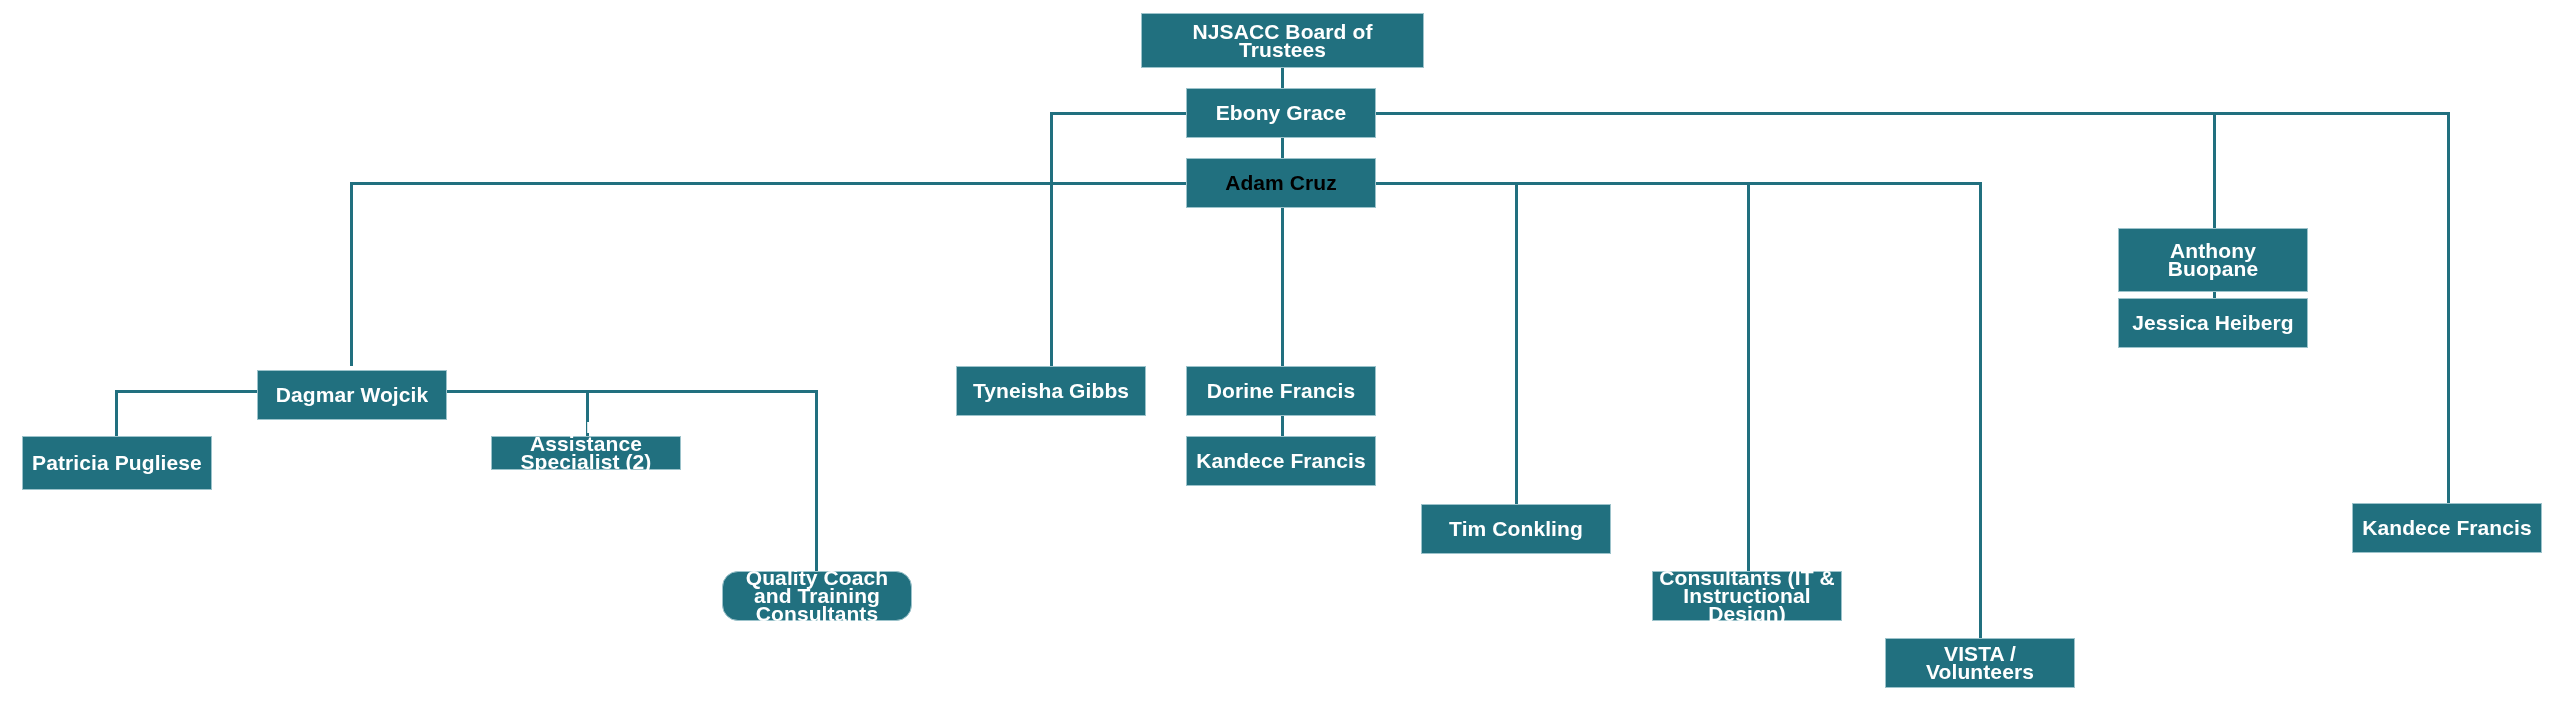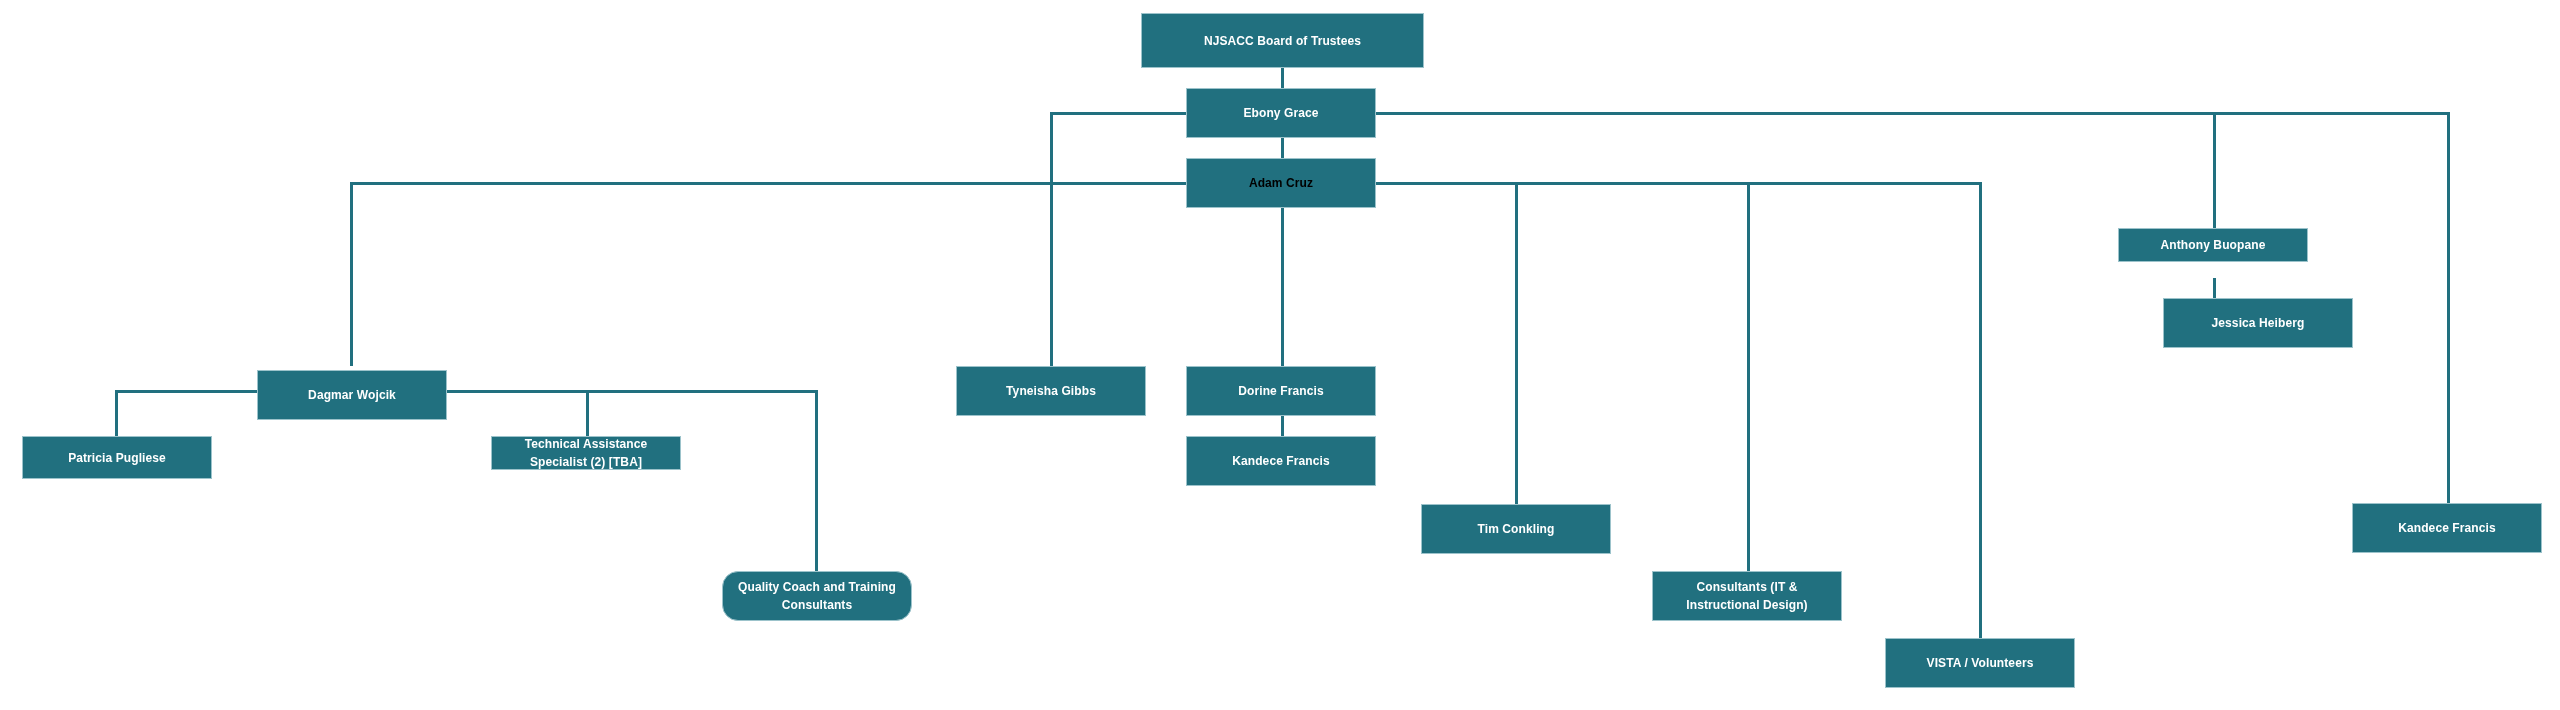--- a/index.html
+++ b/index.html
@@ -22,21 +22,21 @@
     position: absolute;
     box-sizing: border-box;
     background: #21707f;
     border: 1px solid #9cc3cb;
     color: #ffffff;
     display: flex;
     align-items: center;
     justify-content: center;
     text-align: center;
     font-weight: bold;
-    font-size: 12px;
+    font-size: 21px;
     line-height: 18px;
     letter-spacing: 0.1px;
     padding: 2px 6px;
     z-index: 3;
     cursor: pointer;
     user-select: none;
   }
   .node-label {
     display: block;
     width: 100%;
@@ -78,33 +78,33 @@
     <div class="conn conn-v" style="left: 815px; top: 390px; height: 181px; background: rgb(33, 112, 127);"></div>
     <div class="node" style="left: 1141px; top: 13px; width: 283px; height: 55px; background: rgb(33, 112, 127); border-color: rgb(156, 195, 203); color: rgb(255, 255, 255);">
       <span class="node-label">NJSACC Board of Trustees</span>
     </div>
     <div class="node" style="left: 1186px; top: 88px; width: 190px; height: 50px; background: rgb(33, 112, 127); border-color: rgb(156, 195, 203); color: rgb(255, 255, 255);">
       <span class="node-label">Ebony Grace</span>
     </div>
     <div class="node" style="left: 1186px; top: 158px; width: 190px; height: 50px; background: rgb(33, 112, 127); border-color: rgb(156, 195, 203); color: #000000;">
       <span class="node-label">Adam Cruz</span>
     </div>
-    <div class="node" style="left: 2118px; top: 228px; width: 190px; height: 34px; background: rgb(33, 112, 127); border-color: rgb(156, 195, 203); color: rgb(255, 255, 255);">
+    <div class="node" style="left: 2118px; top: 228px; width: 190px; height: 64px; background: rgb(33, 112, 127); border-color: rgb(156, 195, 203); color: rgb(255, 255, 255);">
       <span class="node-label">Anthony Buopane</span>
     </div>
-    <div class="node" style="left: 2118px; top: 298px; width: 190px; height: 50px; background: rgb(33, 112, 127); border-color: rgb(156, 195, 203); color: rgb(255, 255, 255); margin-left: 45px;">
+    <div class="node" style="left: 2118px; top: 298px; width: 190px; height: 50px; background: rgb(33, 112, 127); border-color: rgb(156, 195, 203); color: rgb(255, 255, 255);">
       <span class="node-label">Jessica Heiberg</span>
     </div>
     <div class="node" style="left: 2352px; top: 503px; width: 190px; height: 50px; background: rgb(33, 112, 127); border-color: rgb(156, 195, 203); color: rgb(255, 255, 255);">
       <span class="node-label">Kandece Francis</span>
     </div>
     <div class="node" style="left: 257px; top: 370px; width: 190px; height: 50px; background: rgb(33, 112, 127); border-color: rgb(156, 195, 203); color: rgb(255, 255, 255);">
       <span class="node-label">Dagmar Wojcik</span>
     </div>
-    <div class="node" style="left: 22px; top: 436px; width: 190px; height: 43px; background: rgb(33, 112, 127); border-color: rgb(156, 195, 203); color: rgb(255, 255, 255); justify-content: center;">
+    <div class="node" style="left: 22px; top: 436px; width: 190px; height: 54px; background: rgb(33, 112, 127); border-color: rgb(156, 195, 203); color: rgb(255, 255, 255); justify-content: center;">
       <span class="node-label">Patricia Pugliese</span>
     </div>
     <div class="node" style="left: 491px; top: 436px; width: 190px; height: 34px; background: rgb(33, 112, 127); border-color: rgb(156, 195, 203); color: rgb(255, 255, 255);">
       <span class="node-label">Technical Assistance
 Specialist (2) [TBA]</span>
     </div>
     <div class="node" style="left: 722px; top: 571px; width: 190px; height: 50px; background: rgb(33, 112, 127); border-color: rgb(156, 195, 203); color: rgb(255, 255, 255); border-radius: 16px;">
       <span class="node-label">Quality Coach and Training
 Consultants</span>
     </div>

